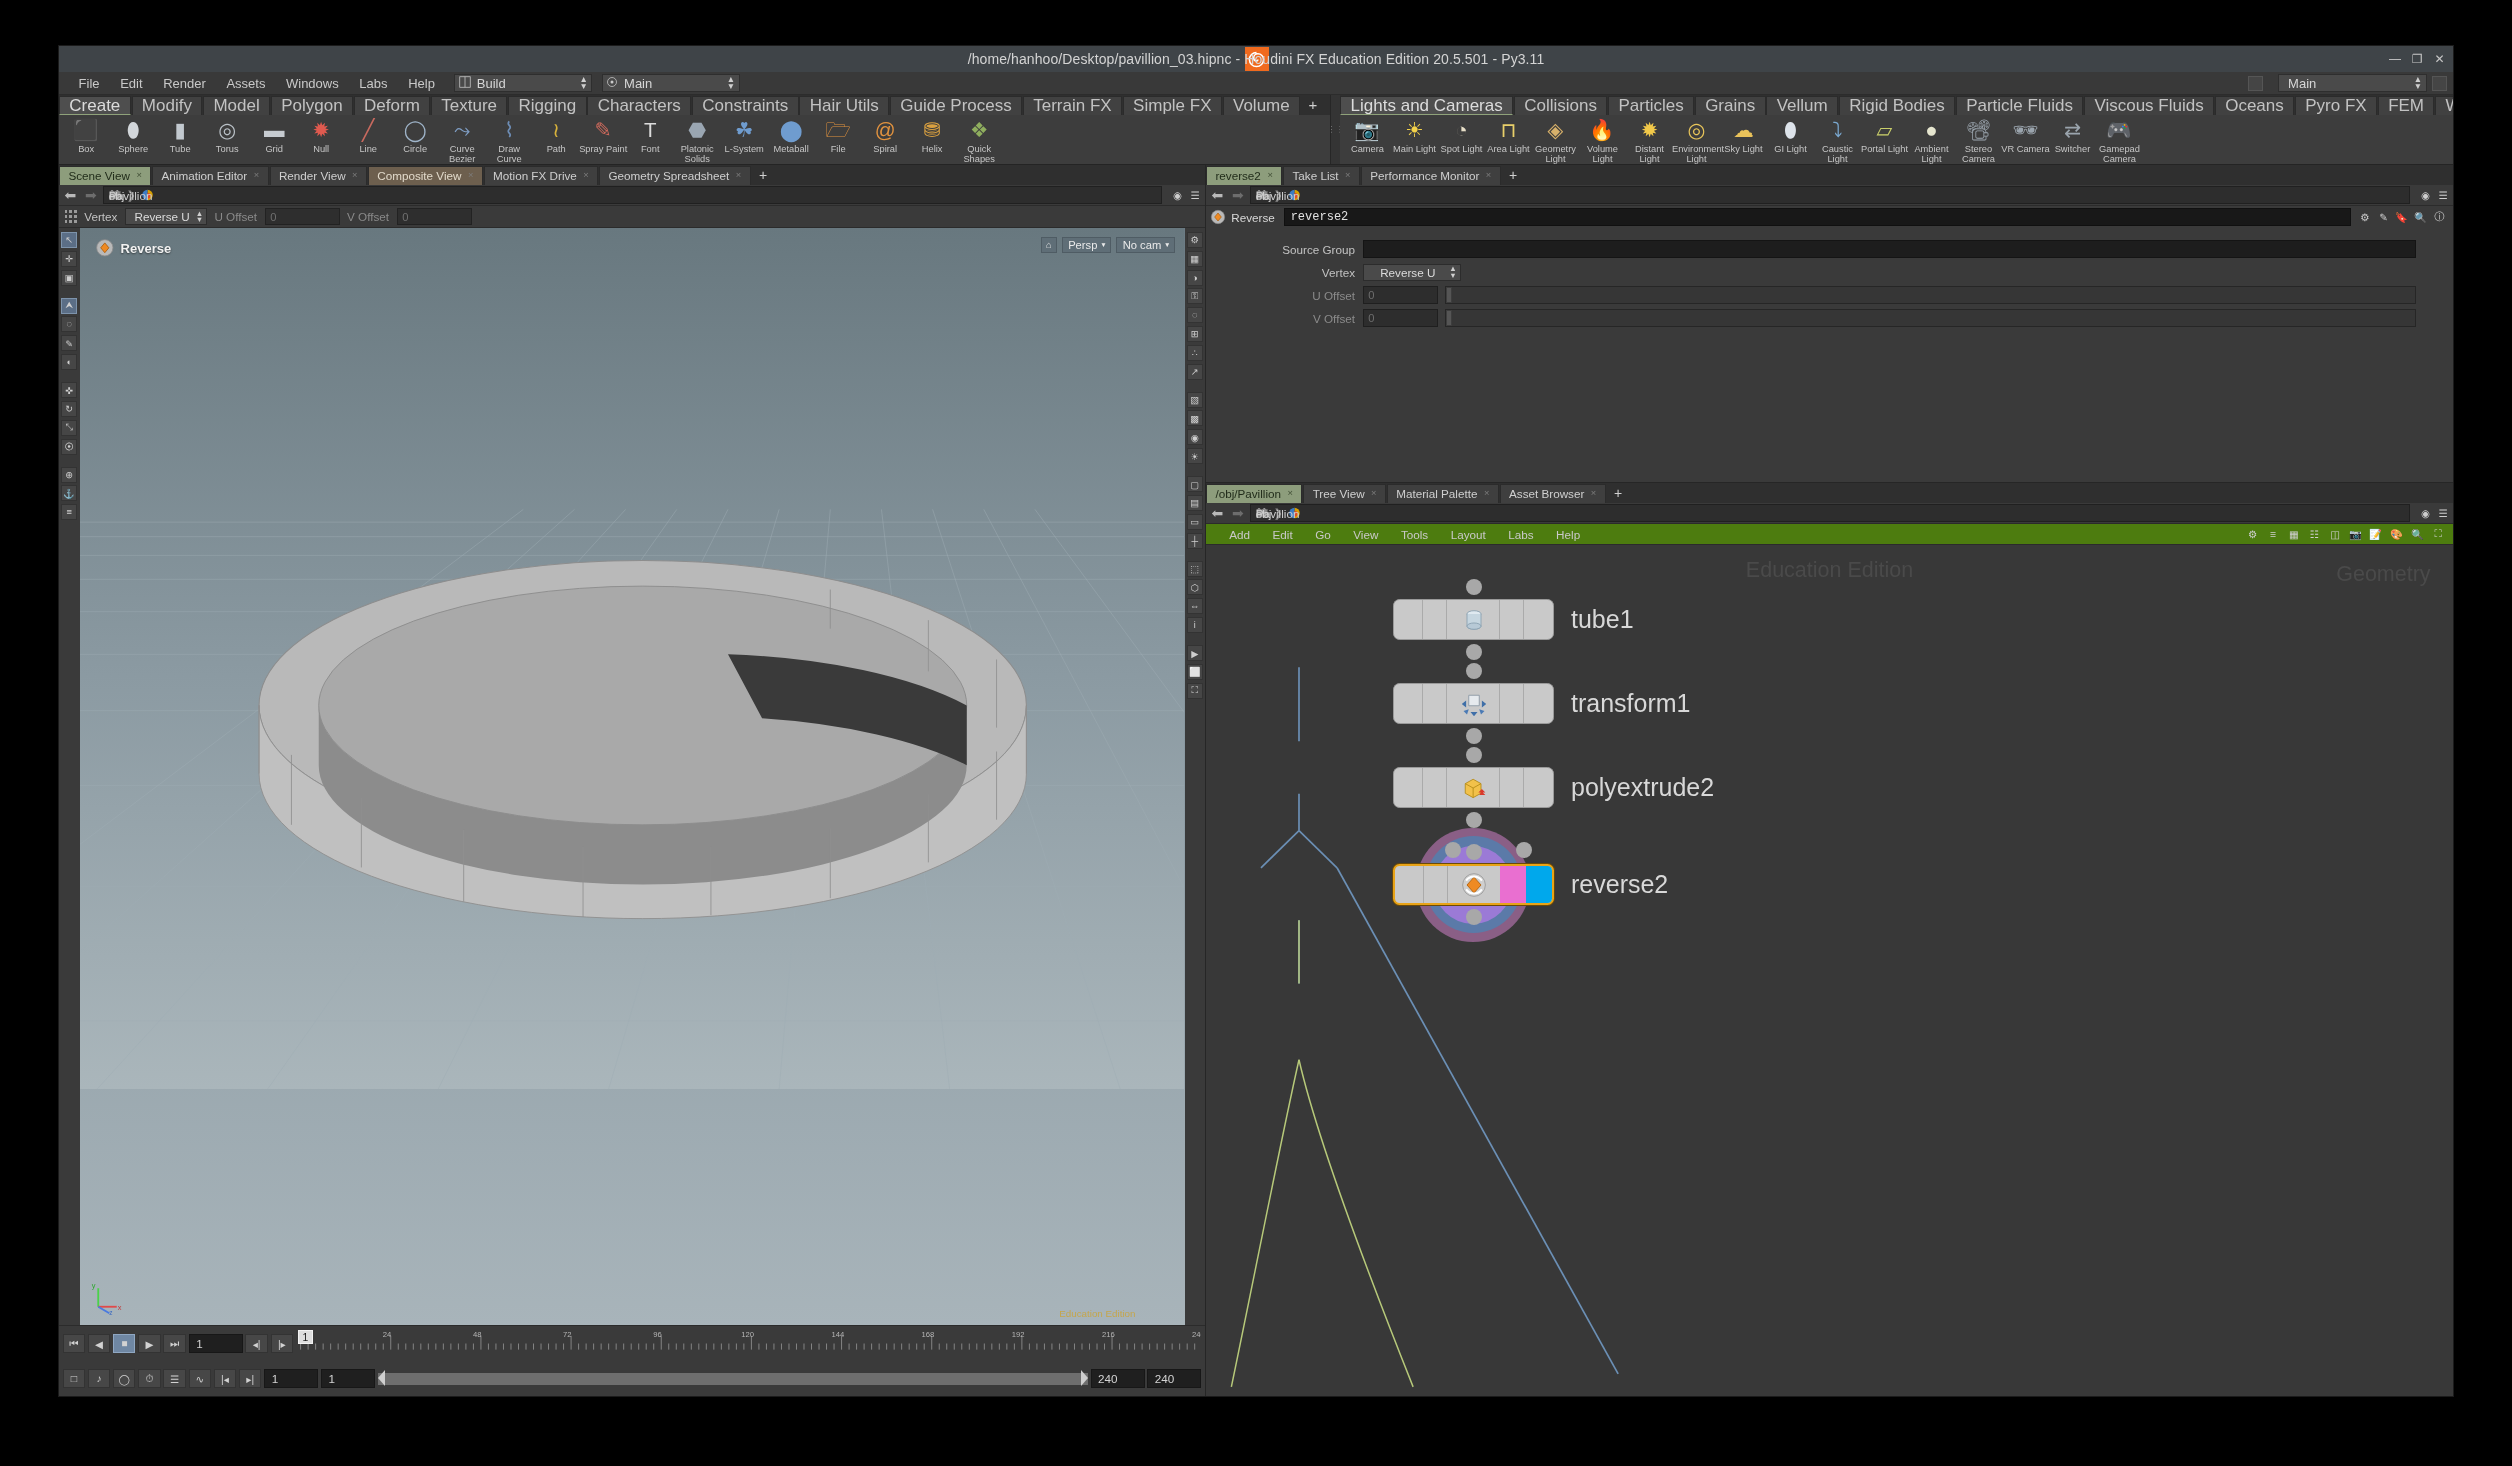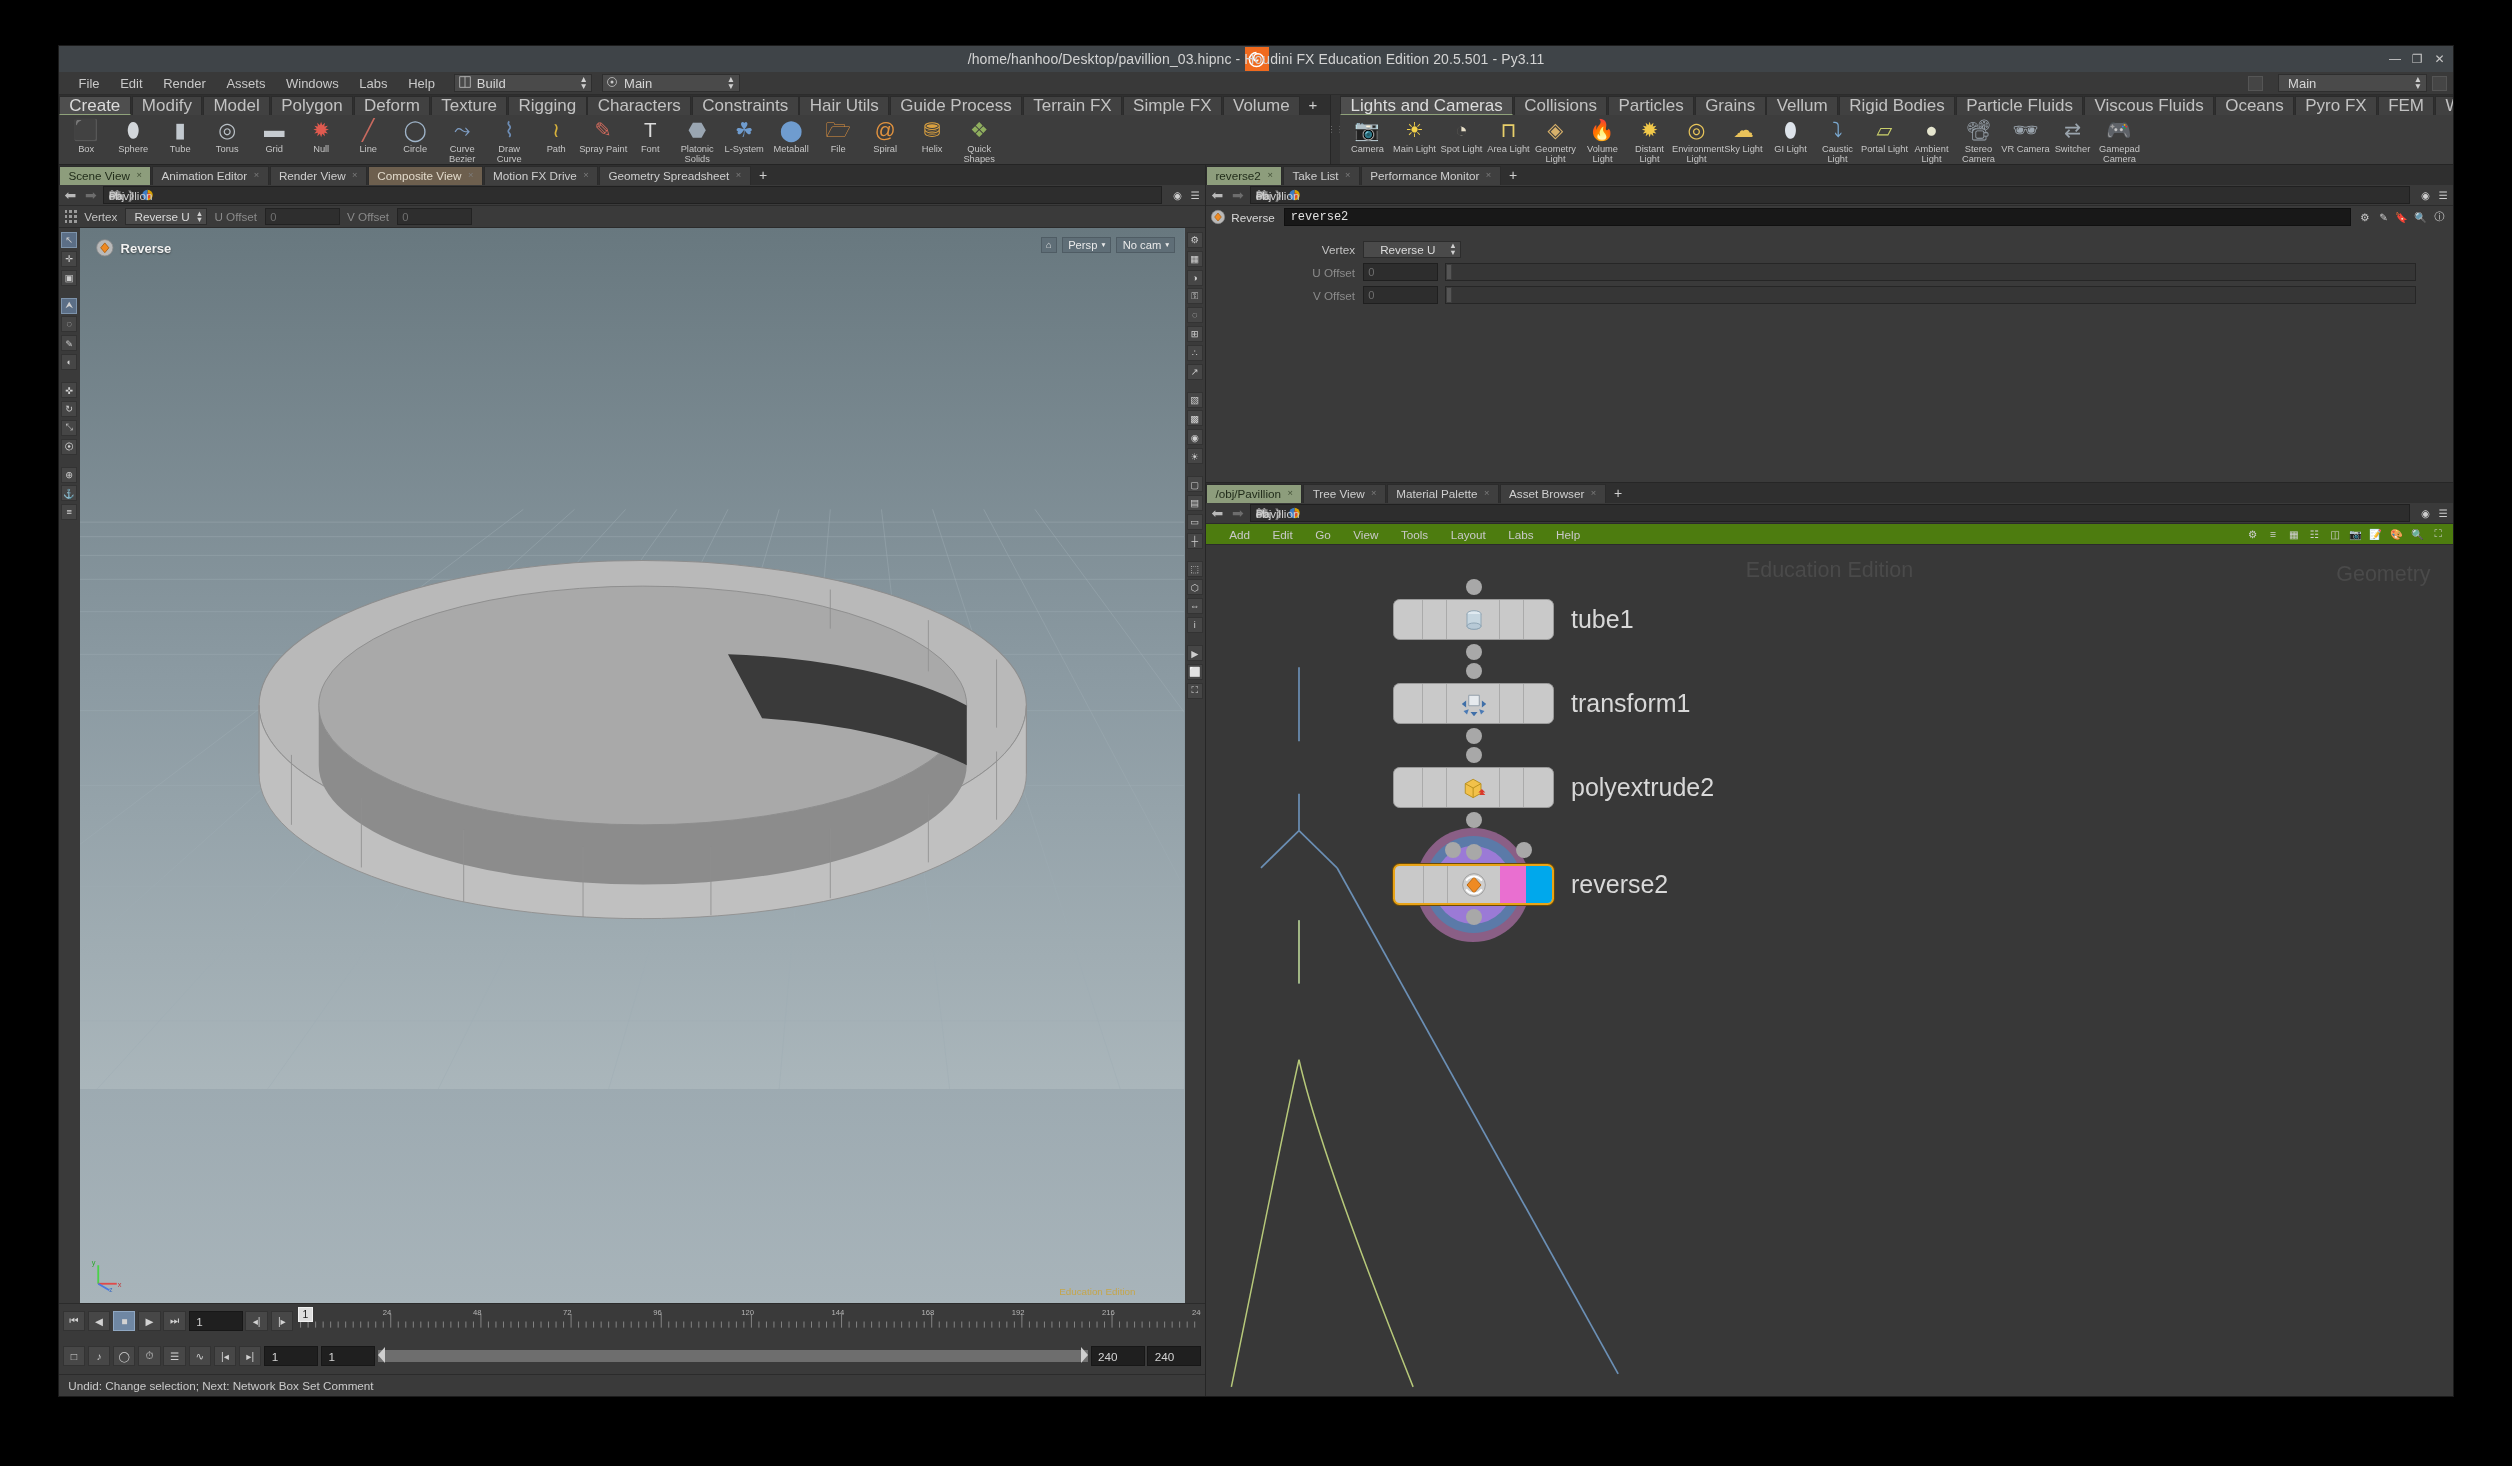--- a/index.html
+++ b/index.html
@@ -803,23 +803,20 @@
           <div class="tfield">1</div>
           <div class="scrubbar">
             <div class="knobL"></div>
             <div class="knob"></div>
           </div>
           <div class="tfield">240</div>
           <div class="tfield">240</div>
         </div>
       </div>
 
-      <div class="statusbar">
-        <div class="msg">Undid: Change selection; Next: Network Box Set Comment</div>
-      </div>
     </div>
 
     <div class="rightcol">
 
       <div class="parmpane">
         <div class="panetabs" id="parmTabs">
             <div class="panetab active">
               <span>reverse2</span>
               <span class="x">×</span>
             </div>
@@ -873,20 +870,24 @@
           <div class="parmicons">
             <div class="pi">⚙</div>
             <div class="pi">✎</div>
             <div class="pi">🔖</div>
             <div class="pi">🔍</div>
             <div class="pi">ⓘ</div>
           </div>
         </div>
 
         <div class="parmbody" id="parmRows">
+            <div class="prow">
+              <div class="plabel">Source Group</div>
+              <div class="ptext"></div>
+            </div>
             <div class="prow">
               <div class="plabel">Vertex</div>
               <div class="combo" style="min-width: 98px;">
                 <span>Reverse U</span>
                 <span class="spin">▲<br>▼</span>
               </div>
               <div style="flex: 1 1 0%;"></div>
             </div>
             <div class="prow">
               <div class="plabel dim">U Offset</div>

